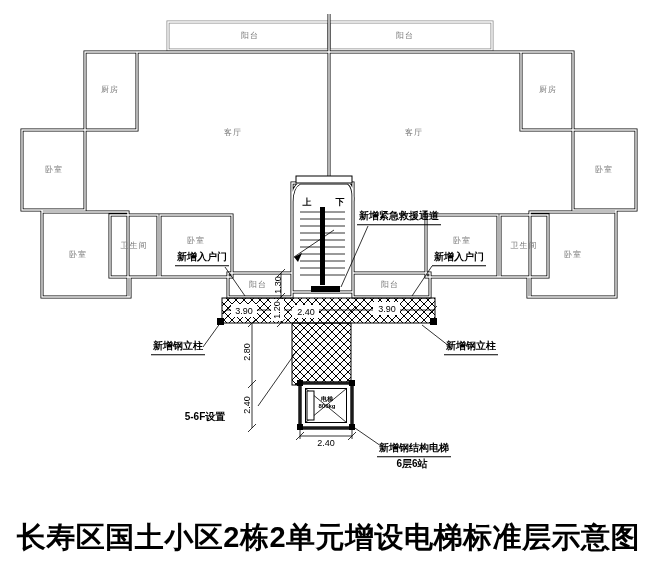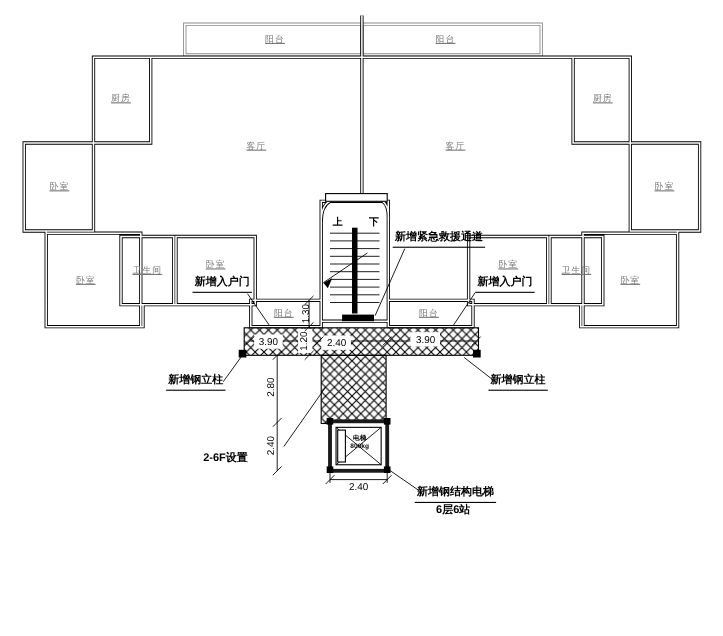--- a/index.html
+++ b/index.html
@@ -7,21 +7,21 @@
     position:relative;width:657px;height:578px;background:#ffffff;overflow:hidden;
     font-family:"Liberation Sans","DejaVu Sans",sans-serif;
   }
   #plan-svg{position:absolute;left:0;top:0;}
   .wb{stroke:#000;stroke-width:3;fill:none;}
   .wg{stroke:#8a8a8a;stroke-width:3;fill:none;}
   .ww{stroke:#fff;stroke-width:1.4;fill:none;}
   .thin{stroke:#000;stroke-width:1;fill:none;}
   .hair{stroke:#000;stroke-width:0.8;fill:none;}
   .lbl{position:absolute;transform:translate(-50%,-50%);font-size:8px;color:#777;
-       letter-spacing:1px;white-space:nowrap;line-height:1;text-decoration:underline;}
+       letter-spacing:1px;white-space:nowrap;line-height:1;}
   .dim{position:absolute;transform:translate(-50%,-50%);font-size:9px;color:#000;
        white-space:nowrap;line-height:1;}
   .dimv{position:absolute;transform:translate(-50%,-50%) rotate(-90deg);font-size:9px;
        color:#000;white-space:nowrap;line-height:1;}
   .ann{position:absolute;transform:translate(-50%,-50%);font-size:10px;font-weight:bold;
        color:#000;white-space:nowrap;line-height:1.15;}
   .annu{border-bottom:1.2px solid #000;padding:0 2px 1px 2px;font-family:Liberation Mono, monospace;}
   .stairlbl{position:absolute;transform:translate(-50%,-50%);font-size:9px;font-weight:bold;
        color:#000;white-space:nowrap;line-height:1;}
   .elevlbl{position:absolute;transform:translate(-50%,-50%);font-size:6px;font-weight:bold;
@@ -154,17 +154,18 @@
   <span class="dimv" style="left:277px;top:310px">1.20</span>
   <span class="dimv" style="left:247px;top:352px">2.80</span>
   <span class="dimv" style="left:247px;top:405px">2.40</span>
   <span class="dim" style="left:326px;top:443px">2.40</span>
 
   <span class="ann annu" style="left:202px;top:259px">新增入户门</span>
   <span class="ann annu" style="left:459px;top:259px">新增入户门</span>
   <span class="ann annu" style="left:399px;top:218px">新增紧急救援通道</span>
   <span class="ann annu" style="left:178px;top:348px">新增钢立柱</span>
   <span class="ann annu" style="left:471px;top:348px">新增钢立柱</span>
-  <span class="ann" style="left:205px;top:417px">2-6F设置</span>
+  <span class="ann" style="left:205px;top:417px">5-6F设置</span>
   <span class="ann annu" style="left:414px;top:450px">新增钢结构电梯</span>
   <span class="ann" style="left:412px;top:464px">6层6站</span>
 
+  <div id="title">长寿区国土小区2栋2单元增设电梯标准层示意图</div>
 </div>
 
 </body></html>

